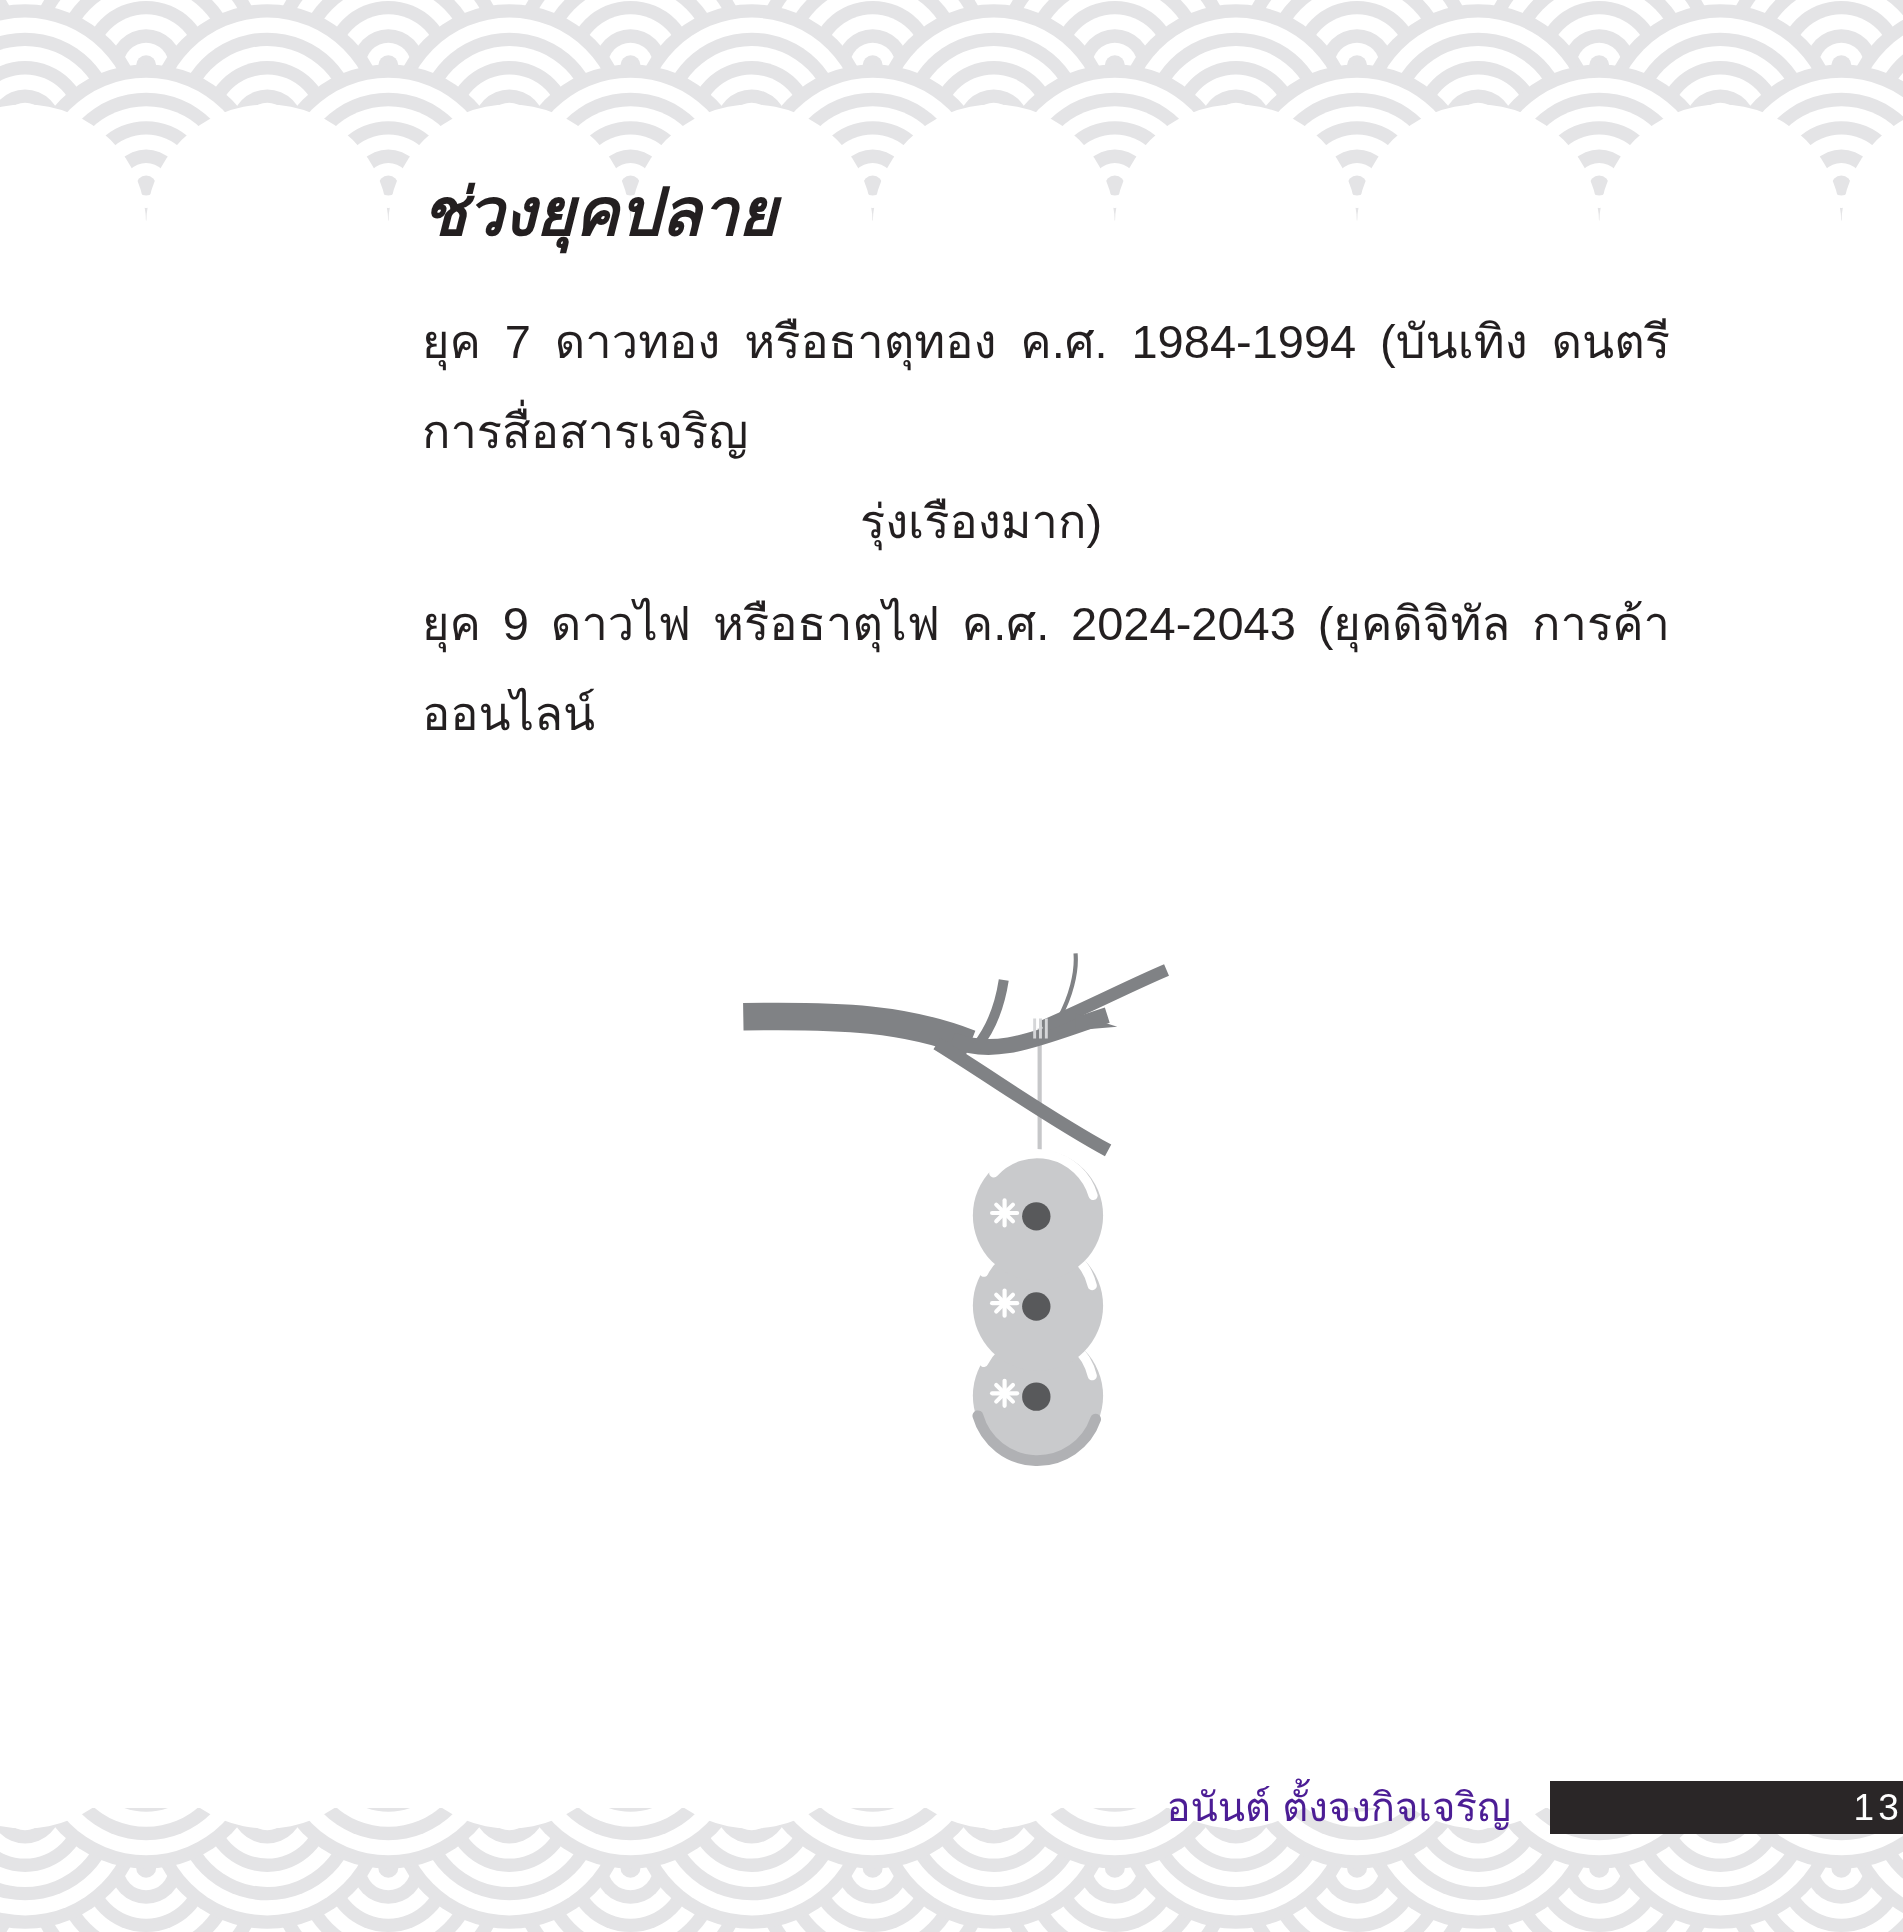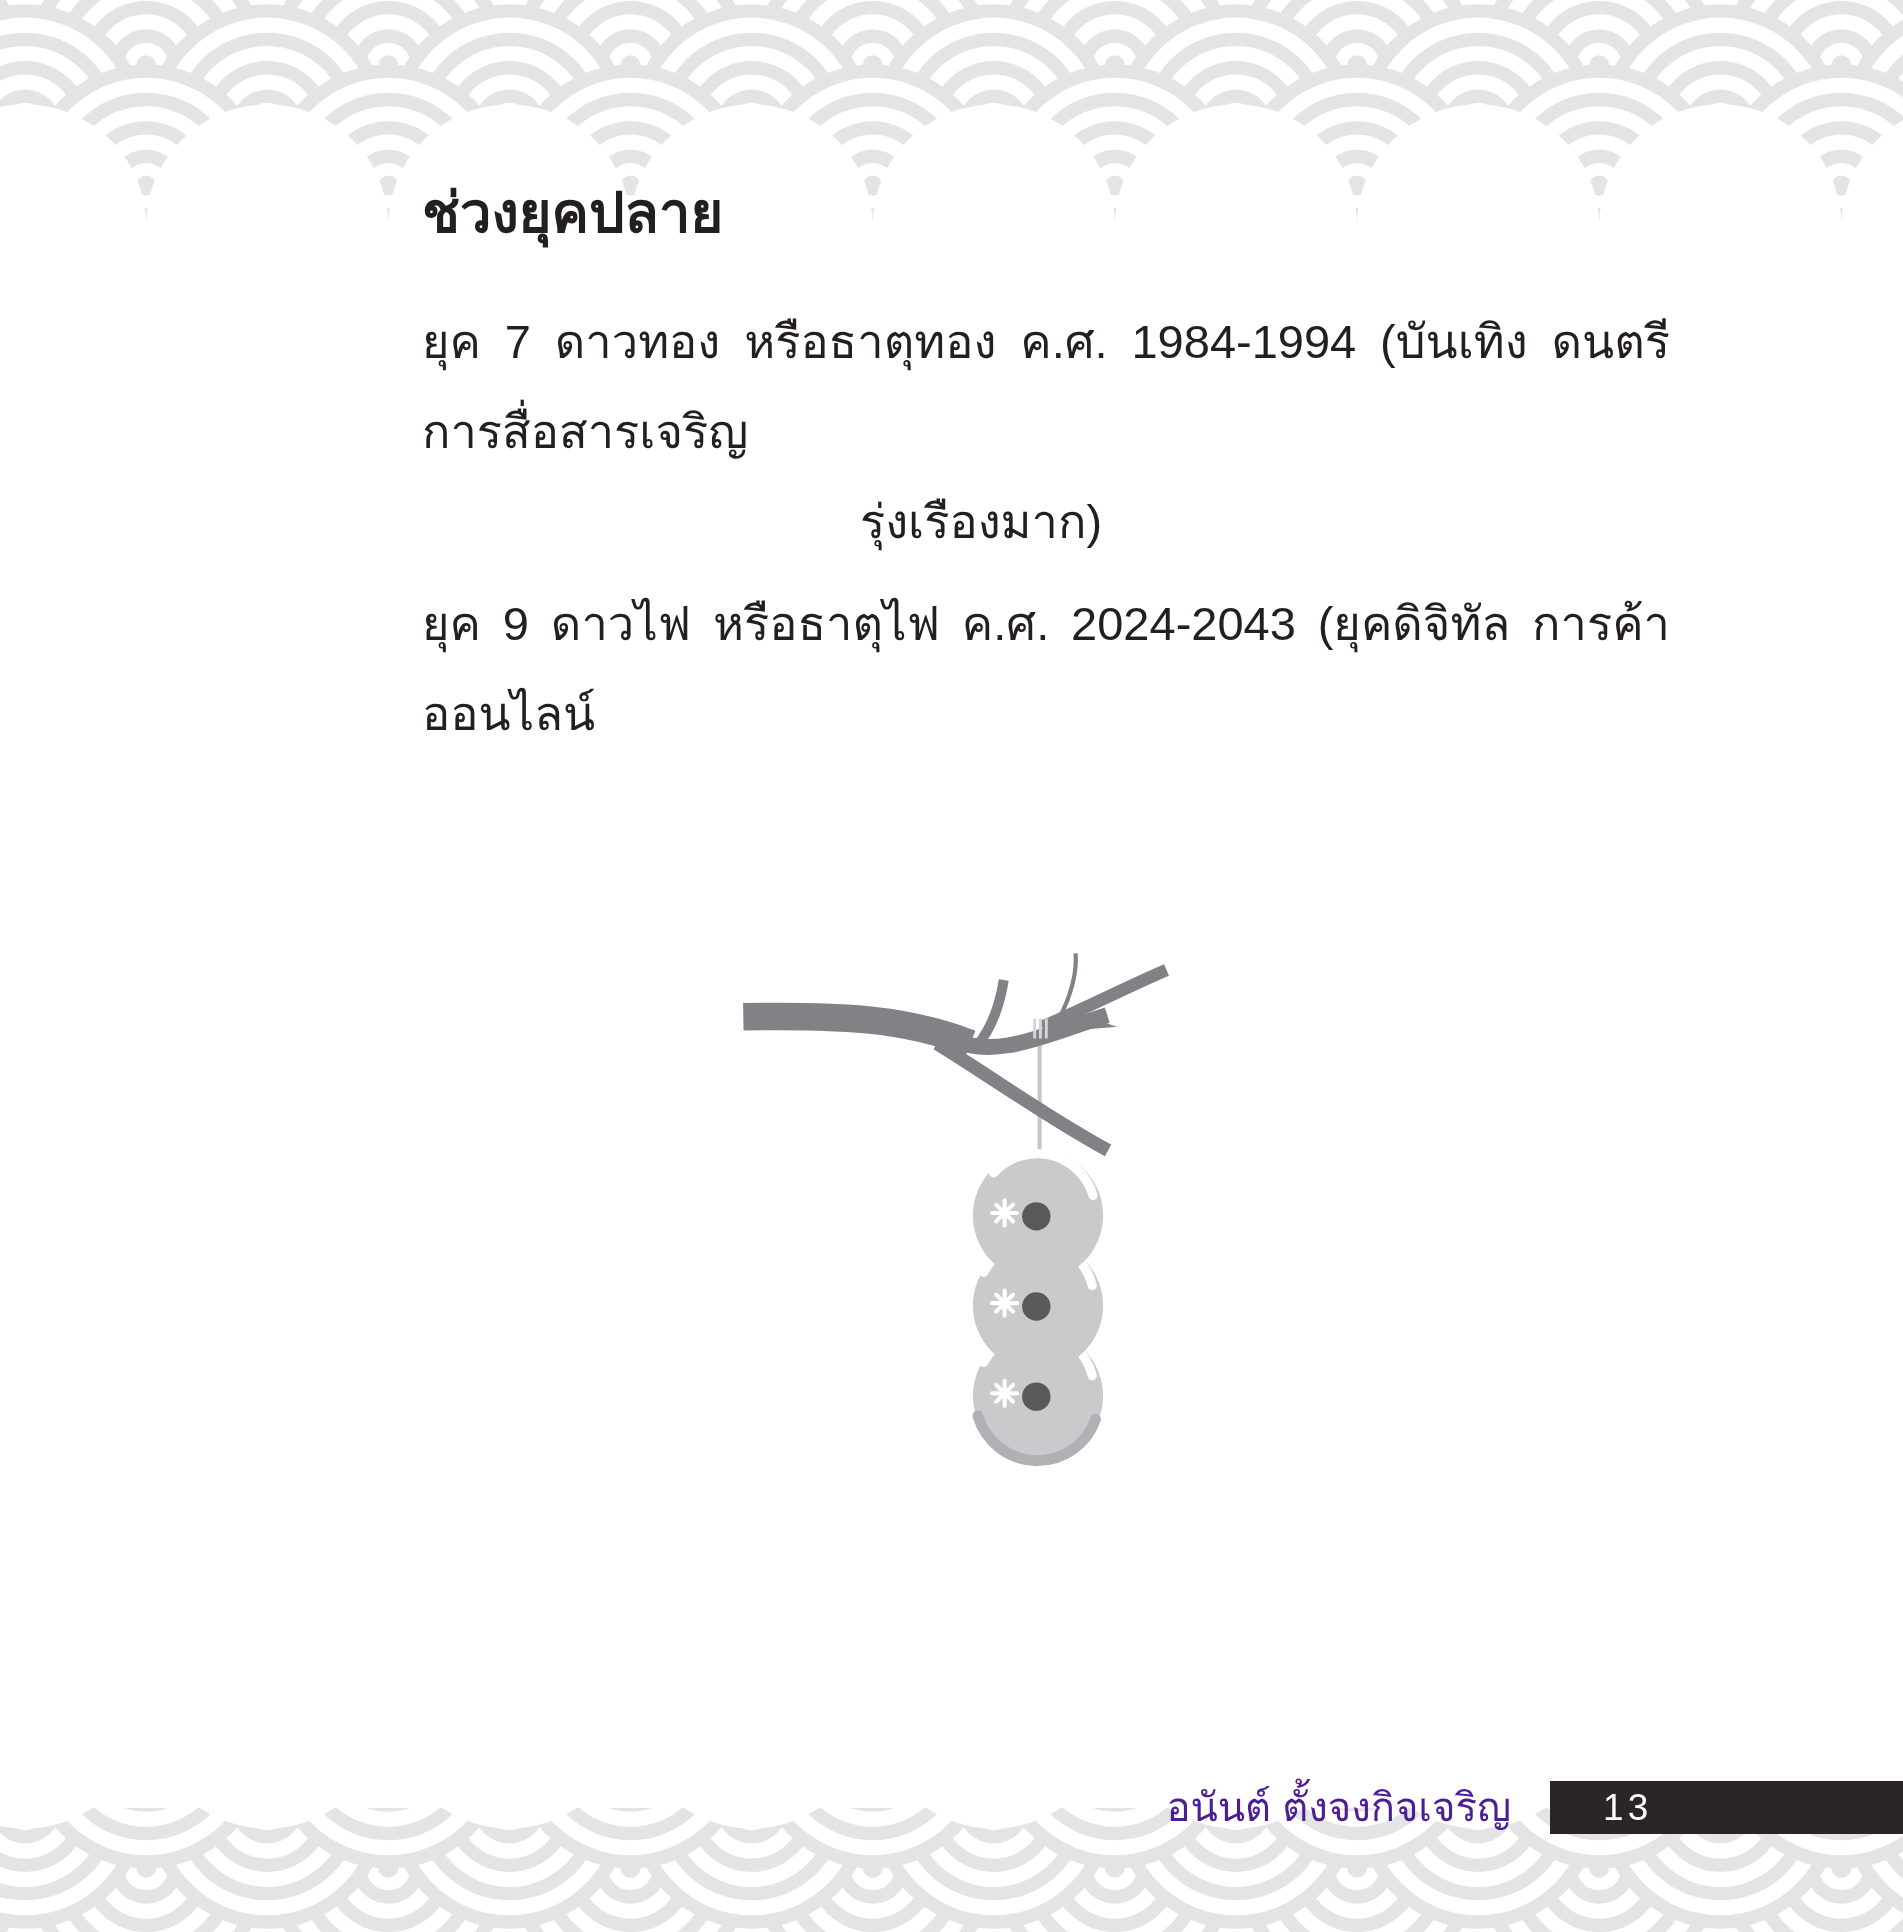--- a/index.html
+++ b/index.html
@@ -20,22 +20,23 @@
     bottom:0;height:125px;overflow:hidden;
     transform:scaleY(-1);
   }
   .band-bottom svg{position:absolute;top:0;left:0;}
 
   
   .content{position:absolute;left:292px;width:1378px;top:175px;z-index:3;}
   h1.heading{
     margin:0 0 47px 0;
     padding-left:130px;
-    font-size:56px;font-weight:bold;line-height:75px;
+    font-size:66px;font-weight:bold;line-height:75px;
     letter-spacing:0;
+    font-style:italic;
   }
   .para{margin:0 0 11.7px 0;font-size:47px;font-weight:normal;}
   .para .line{line-height:90px;}
   .para .line1{
     padding-left:130px;
     text-align:justify;
     text-align-last:justify;
   }
   .para .line2{text-align:center;}
   .yinyang{
@@ -50,20 +51,21 @@
   .footer-author{
     position:absolute;top:1783px;left:918px;width:593px;
     text-align:right;font-size:40px;line-height:48px;color:#4c1d95;z-index:4;
   }
   .page-number-box{
     position:absolute;top:1781px;left:1550px;width:353px;height:53px;
     background:#2a2627;z-index:4;
     color:#ffffff;font-size:37px;line-height:53px;
     padding-left:53px;box-sizing:border-box;
     letter-spacing:4.2px;
+    text-align:right;
   }
 </style>
 </head>
 <body>
 
 <div class="page">
 
   <div class="band band-top">
     <svg width="1904" height="234" viewBox="0 0 2280 280">
       <defs>

